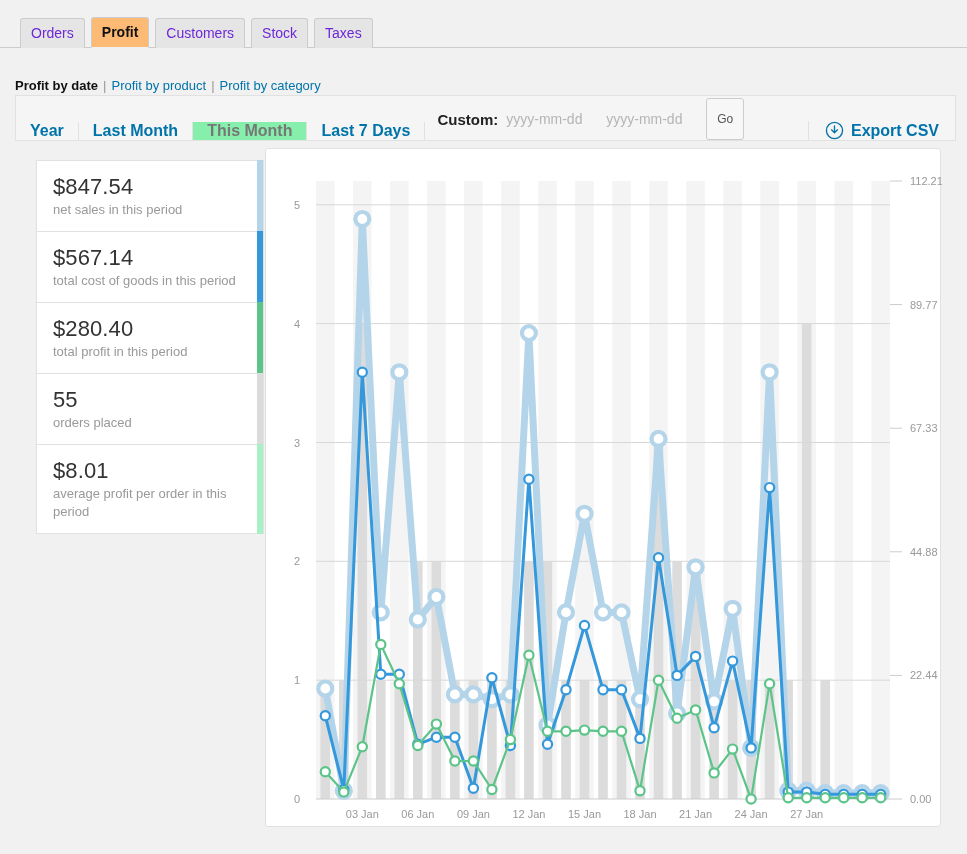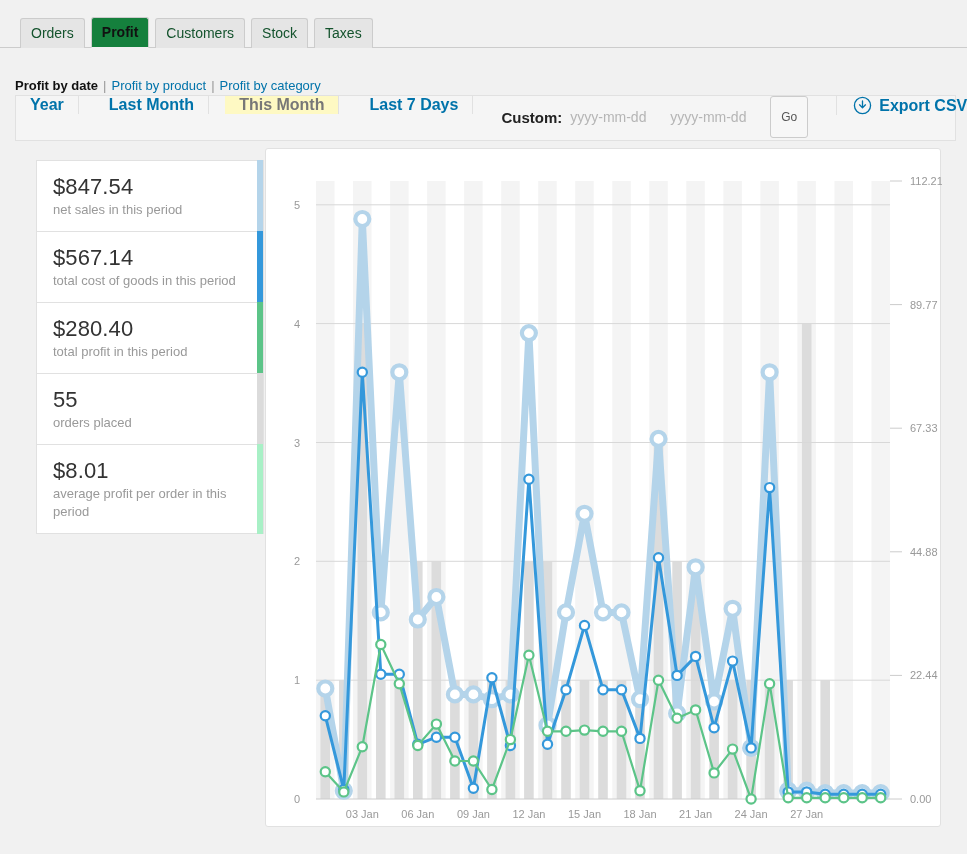--- a/index.html
+++ b/index.html
@@ -19,31 +19,31 @@
     padding-left: 20px;
     display: flex; align-items: flex-end;
   }
   .nav-tab {
     display: inline-block;
     margin: 0 6px -1px 0;
     padding: 6px 10px 7px 10px;
     font-size: 14px;
     line-height: 16px;
     background: #e5e5e5;
-    color: #14532d;
+    color: #6d28d9;
     border: 1px solid #ccc;
     border-bottom: none;
     border-radius: 3px 3px 0 0;
     text-decoration: none;
     white-space: nowrap;
     cursor: pointer;
     font-weight: 400;
   }
   .nav-tab.active {
-    background: #15803d;
+    background: #fdba74;
     border-bottom: 1px solid #f1f1f1;
     color: #111;
     font-weight: 700;
   }
 
   
   .subsubsub {
     position: absolute; left: 15px; top: 76px;
     font-size: 13px; line-height: 20px; color: #444;
     white-space: nowrap;
@@ -51,33 +51,33 @@
   .subsubsub .item { cursor: pointer; color: #0073aa; text-decoration: none; }
   .subsubsub .item.current { color: #111; font-weight: 700; cursor: default; }
   .subsubsub .sep { color: #979797; padding: 0 5px; }
 
   
   .chart-widget {
     position: absolute; left: 15px; top: 95px;
     width: 941px; height: 46px;
     background: #f5f5f5;
     border: 1px solid #e1e1e1;
-    display: flex; align-items: flex-start; gap: 16px;
+    display: flex; align-items: flex-end;
   }
   .range-btn {
     display: flex; align-items: center;
     padding: 0 14px;
     font-size: 16px; font-weight: 700;
     color: #0073aa;
     border-right: 1px solid #e1e1e1;
     text-decoration: none; cursor: pointer;
     white-space: nowrap;
   }
   .range-btn.current {
-    background: #fef9c3;
+    background: #86efac;
     color: #777;
     cursor: default;
   }
   .custom-area {
     display: flex; align-items: center;
     padding: 0 12px;
     gap: 8px;
     flex: 1 1 auto;
   }
   .custom-label { font-size: 15px; font-weight: 700; color: #222; white-space: nowrap; }

